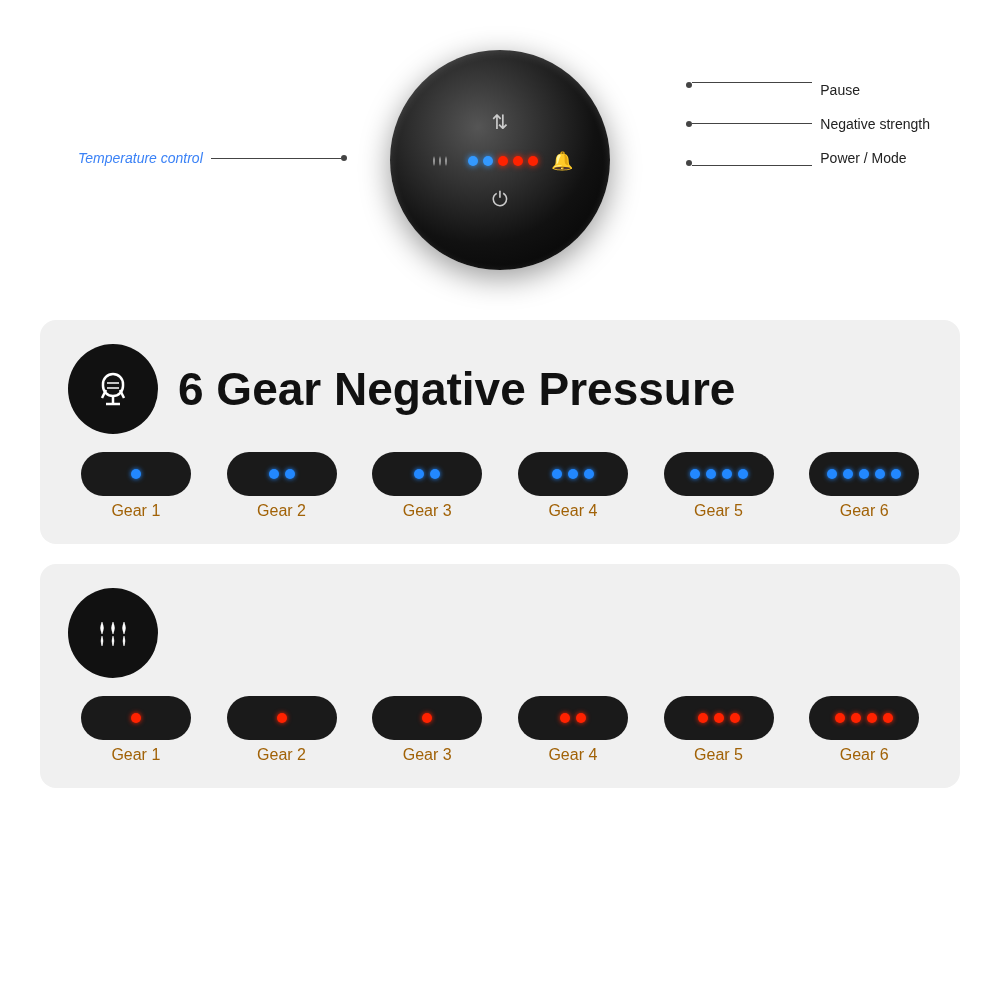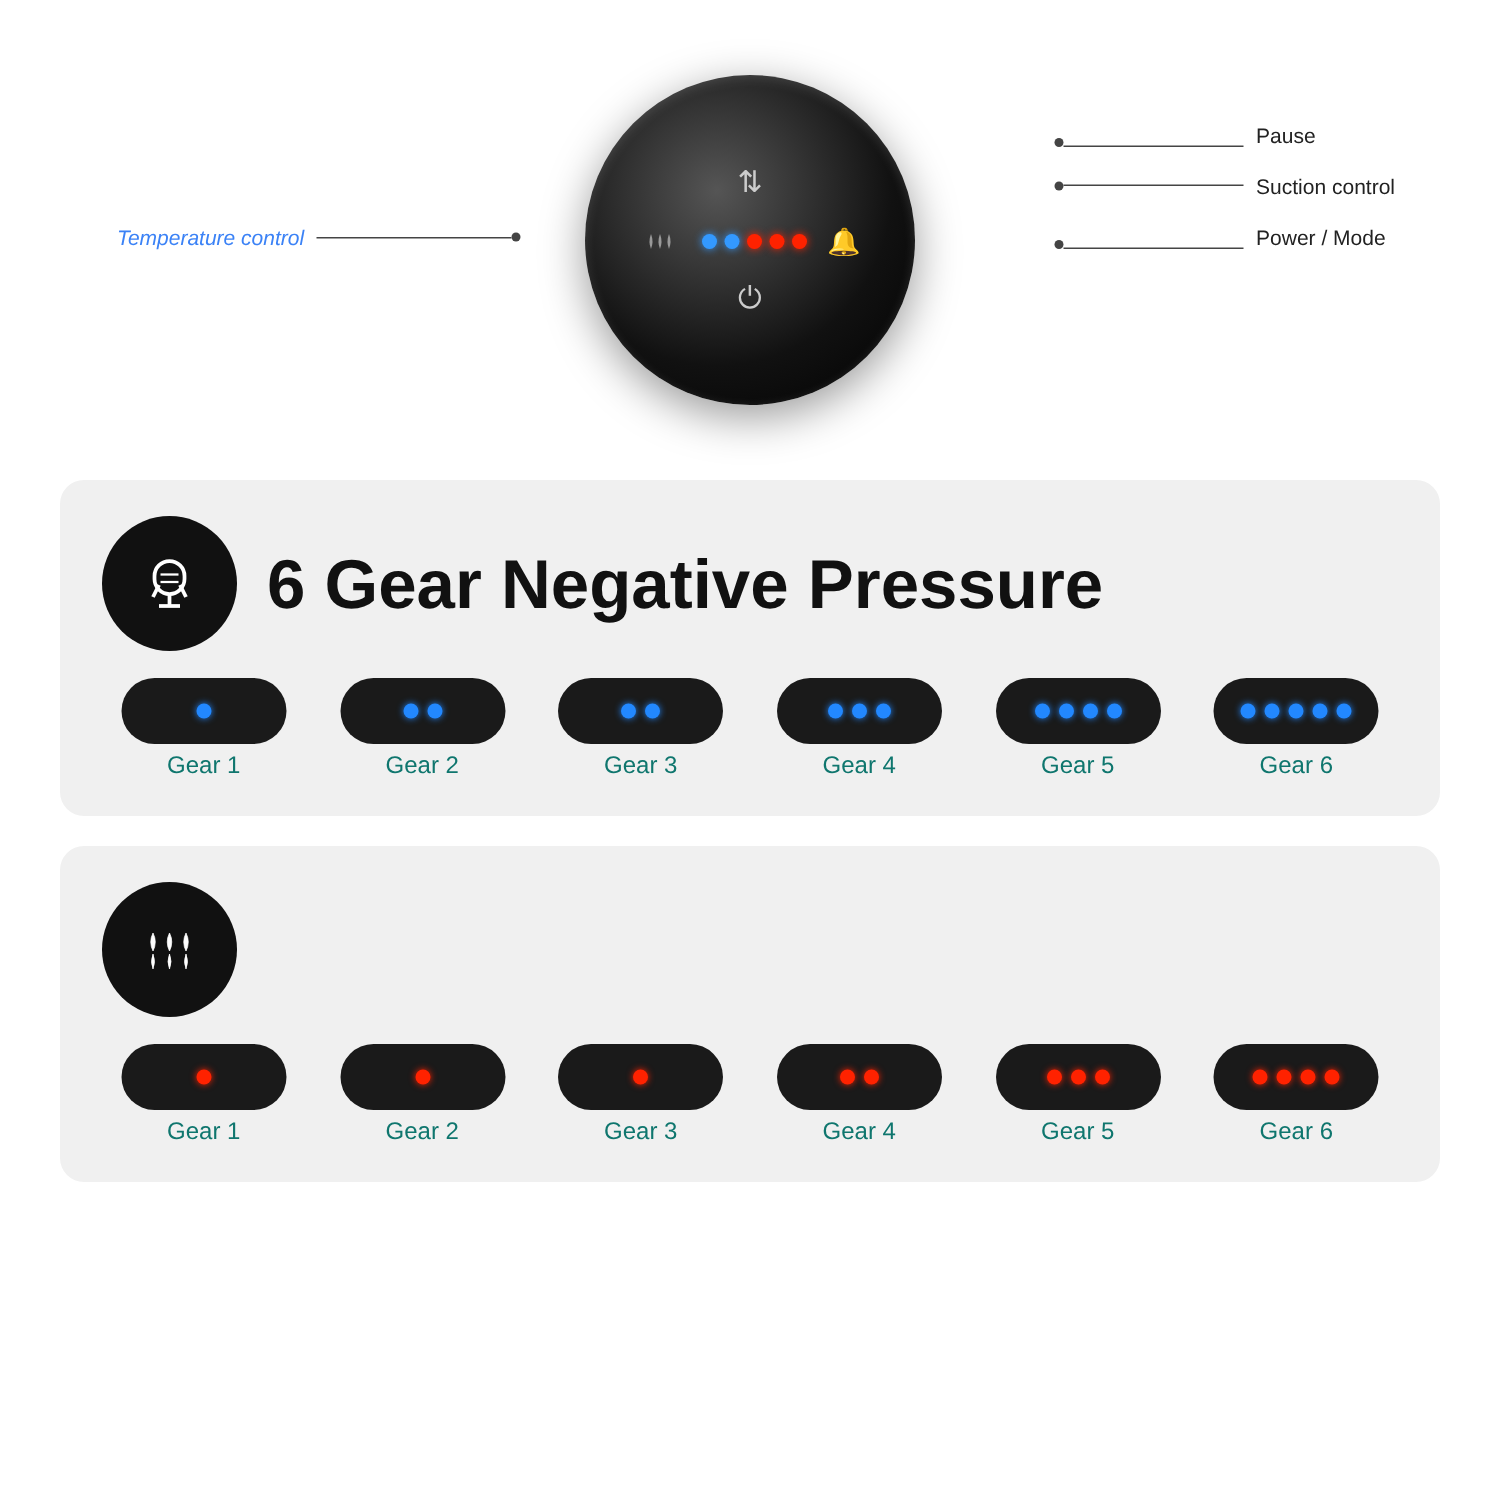--- a/index.html
+++ b/index.html
@@ -202,21 +202,21 @@
       background: #1a1a1a;
       border-radius: 22px;
       display: flex;
       align-items: center;
       justify-content: center;
       gap: 6px;
     }
 
     .gear-label {
       font-size: 16px;
-      color: #0f766e;
+      color: #a16207;
       font-weight: 500;
     }
 
     .dot-blue {
       width: 10px;
       height: 10px;
       border-radius: 50%;
       background: #2288ff;
       box-shadow: 0 0 5px #2288ff;
     }
@@ -265,29 +265,29 @@
             <div class="led-red"></div>
           </div>
           <div class="btn-bell">🔔</div>
         </div>
 
         <div class="btn-power">⏻</div>
       </div>
     </div>
 
     <div style="position:absolute; right:30px; top:22%; display:flex; flex-direction:column; gap:18px;">
-      <div style="display:flex; align-items:flex-end; gap:0;">
+      <div style="display:flex; align-items:flex-start; gap:0;">
         <div style="width:6px;height:6px;border-radius:50%;background:#444;"></div>
         <div style="width:120px; height:1px; background:#444;"></div>
         <span style="margin-left:8px; font-size:14px; color:#222; white-space:nowrap;">Pause</span>
       </div>
       <div style="display:flex; align-items:center; gap:0;">
         <div style="width:6px;height:6px;border-radius:50%;background:#444;"></div>
         <div style="width:120px; height:1px; background:#444;"></div>
-        <span style="margin-left:8px; font-size:14px; color:#222; white-space:nowrap;">Suction control</span>
+        <span style="margin-left:8px; font-size:14px; color:#222; white-space:nowrap;">Negative strength</span>
       </div>
       <div style="display:flex; align-items:flex-end; gap:0;">
         <div style="width:6px;height:6px;border-radius:50%;background:#444;"></div>
         <div style="width:120px; height:1px; background:#444;"></div>
         <span style="margin-left:8px; font-size:14px; color:#222; white-space:nowrap;">Power / Mode</span>
       </div>
     </div>
 
   </div>
 

